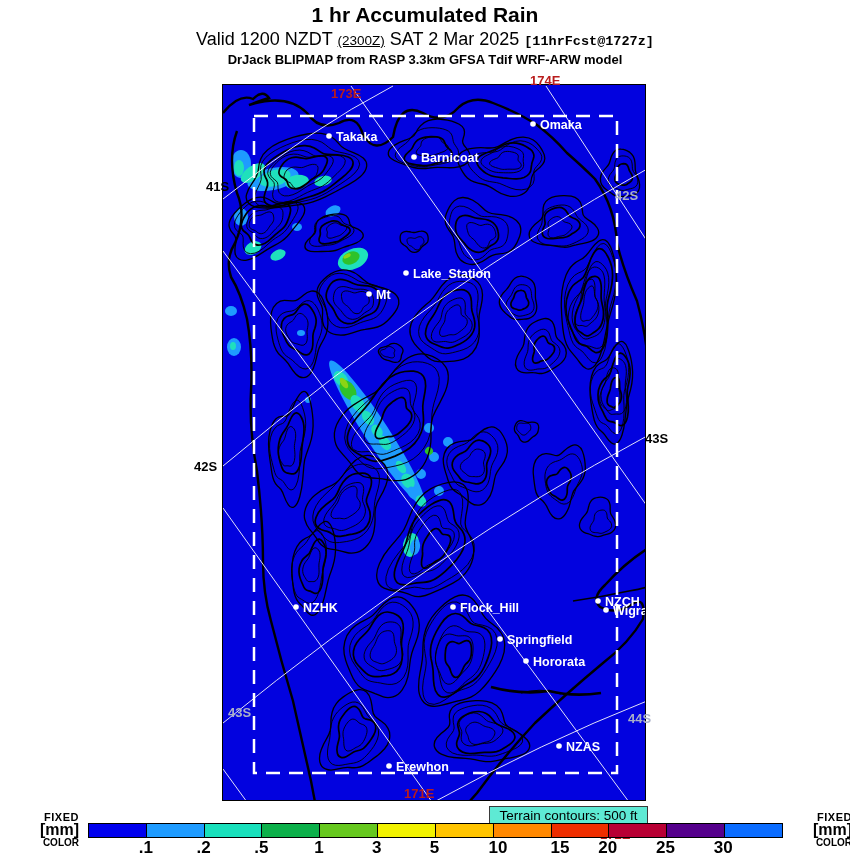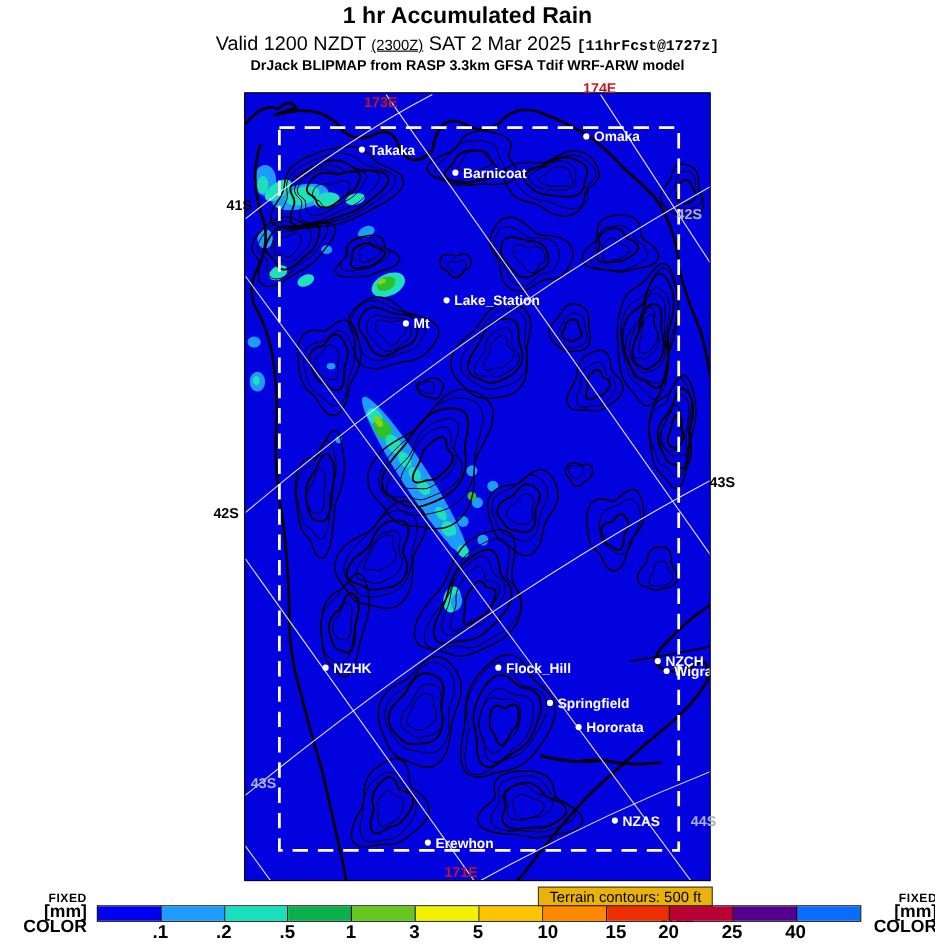--- a/index.html
+++ b/index.html
@@ -9,27 +9,27 @@
   #title2{top:29px;font-size:18px;font-weight:normal;}
   #title2 .small{font-size:13.5px;text-decoration:underline;}
   #title2 .fcst{font-size:13.5px;font-weight:bold;font-family:Liberation Mono, monospace;}
   #title3{top:52px;font-size:13px;font-weight:bold;}
   #map{position:absolute;left:222px;top:84px;width:424px;height:717px;background:#0202DF;border:1px solid #000;box-sizing:border-box;overflow:hidden;}
   #map svg{position:absolute;left:0;top:0;}
   #grid-labels div{position:absolute;font-size:13px;font-weight:bold;white-space:nowrap;transform:translateY(-50%);}
   #grid-labels .out{color:#000;}
   #grid-labels .in{color:#aab0c8;}
   #grid-labels .dark{color:#b91c1c;}
-  #terrain-box{position:absolute;left:489px;top:806px;width:159px;height:19px;background:#eab308;border:1px solid #3a3a3a;box-sizing:border-box;text-align:center;font-size:13.5px;line-height:17px;color:#000;}
+  #terrain-box{position:absolute;left:489px;top:806px;width:159px;height:19px;background:#5eead4;border:1px solid #3a3a3a;box-sizing:border-box;text-align:center;font-size:13.5px;line-height:17px;color:#000;}
   .fixedblk{position:absolute;top:812px;width:60px;text-align:right;color:#000;font-weight:bold;}
   #fixed-left{left:19px;}
   #fixed-right{left:792px;}
   .fixedblk .t{font-size:11px;line-height:10px;letter-spacing:0.5px;}
   .fixedblk .m{font-size:16px;line-height:15px;}
-  .fixedblk .b{font-size:16px;line-height:11px;}
+  .fixedblk .b{font-size:10px;line-height:11px;}
   #colorbar{position:absolute;left:88px;top:823px;width:693px;height:13px;display:flex;border:1px solid #000;box-sizing:content-box;}
   #colorbar .seg{flex:1 1 0;border-right:1px solid #000;}
   #colorbar .seg:last-child{border-right:none;}
   #cbticks{position:absolute;left:88px;top:838px;width:693px;height:20px;}
   #cbticks div{position:absolute;transform:translateX(-50%);font-size:17px;font-weight:bold;color:#000;}
 </style>
 </head>
 <body>
 
 <div class="hdr" id="title1">1 hr Accumulated Rain</div>
@@ -271,21 +271,21 @@
       </g>
   </svg>
 </div>
 
 <div id="grid-labels">
     <div class="out" style="left: 206px; top: 186px;">41S</div>
     <div class="out" style="left: 194px; top: 466px;">42S</div>
     <div class="out" style="left: 645px; top: 438px;">43S</div>
     <div class="in" style="left: 615px; top: 195px;">42S</div>
     <div class="in" style="left: 228px; top: 712px;">43S</div>
-    <div class="in" style="left: 628px; top: 718px; margin-top: 28px;">44S</div>
+    <div class="in" style="left: 628px; top: 718px;">44S</div>
     <div class="dark" style="left: 331px; top: 93px;">173E</div>
     <div class="dark" style="left: 530px; top: 80px;">174E</div>
     <div class="dark" style="left: 404px; top: 793px;">171E</div>
     <div class="dark" style="left: 600px; top: 834px;">172E</div>
   </div>
 
 <div id="terrain-box">Terrain contours: 500 ft</div>
 
 <div class="fixedblk" id="fixed-left">
   <div class="t">FIXED</div>
@@ -316,14 +316,14 @@
     <div style="left: 57.8px;">.1</div>
     <div style="left: 115.5px;">.2</div>
     <div style="left: 173.3px;">.5</div>
     <div style="left: 231px;">1</div>
     <div style="left: 288.8px;">3</div>
     <div style="left: 346.5px;">5</div>
     <div style="left: 410px;">10</div>
     <div style="left: 472px;">15</div>
     <div style="left: 519.8px;">20</div>
     <div style="left: 577.5px;">25</div>
-    <div style="left: 635.3px;">40</div>
+    <div style="left: 635.3px;">30</div>
   </div>
 
 </body></html>

